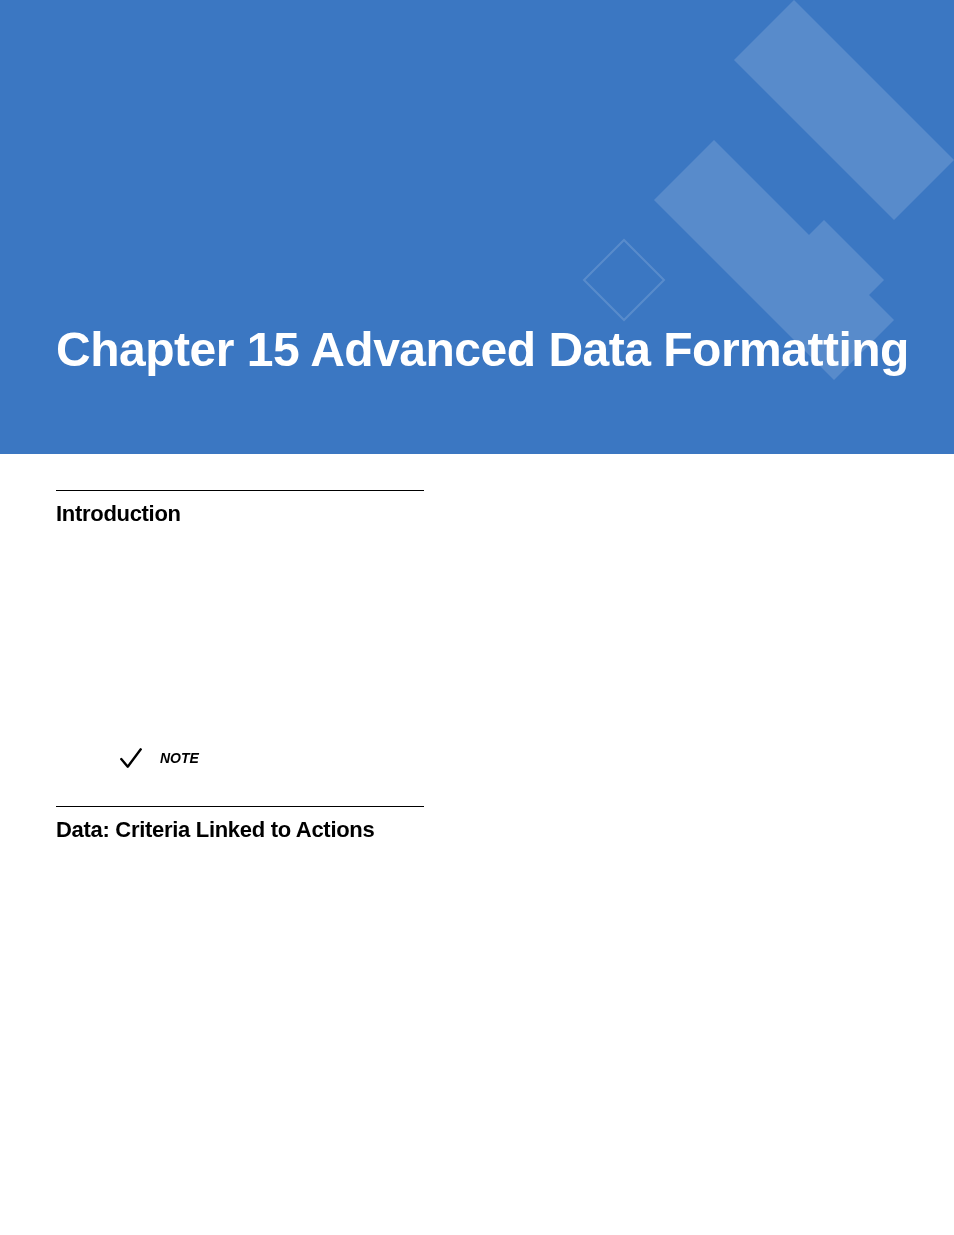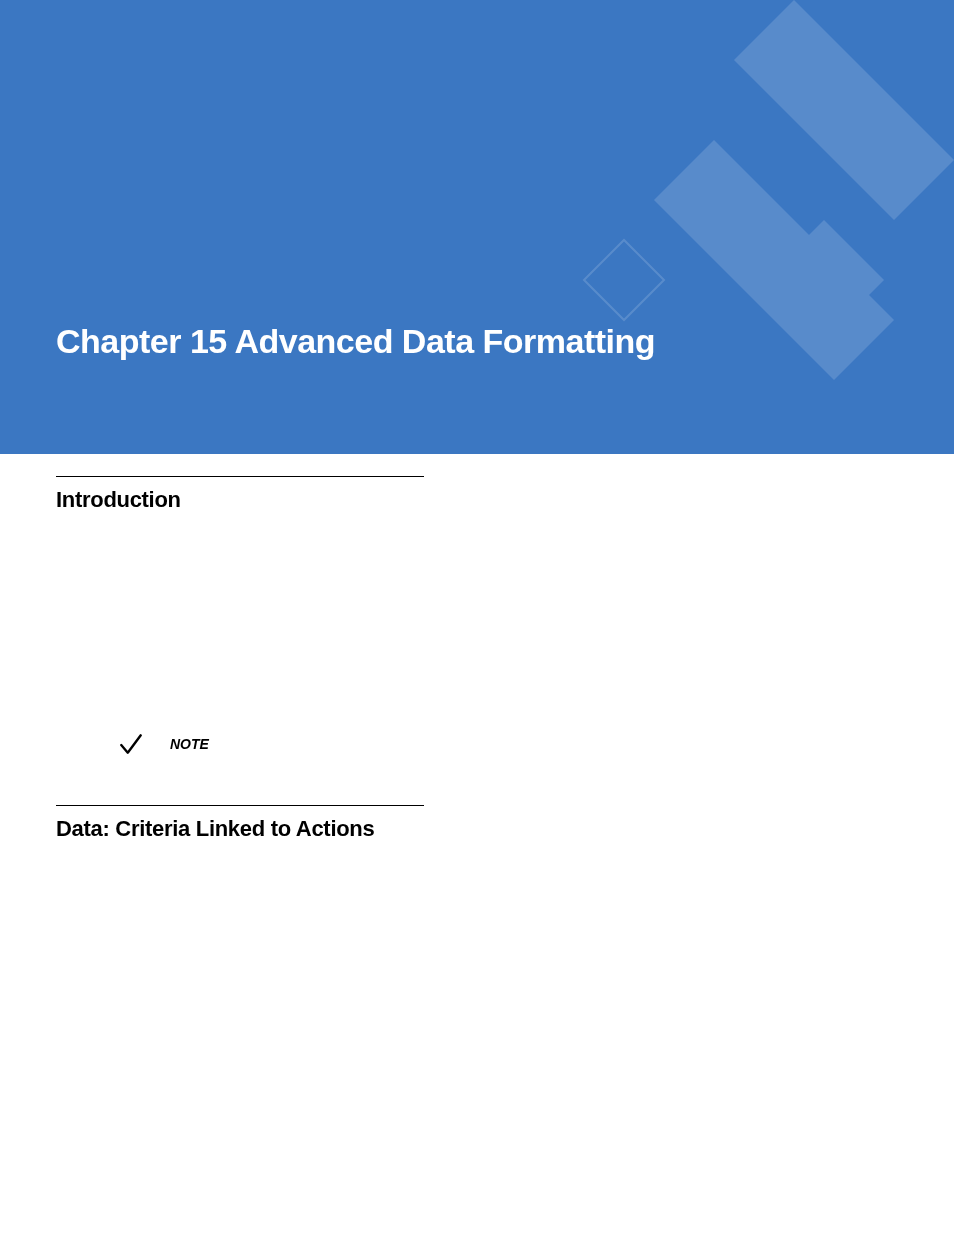--- a/index.html
+++ b/index.html
@@ -24,51 +24,51 @@
     right: 0;
     width: 500px;
     height: 454px;
     opacity: 0.15;
   }
   .chapter-title {
     position: absolute;
     left: 56px;
     top: 322px;
     color: #ffffff;
-    font-size: 34px;
+    font-size: 48px;
     font-weight: bold;
     font-family: 'Arial Narrow', Arial, sans-serif;
     letter-spacing: -0.5px;
   }
   .content {
-    padding: 22px 56px 0 56px;
+    padding: 36px 56px 0 56px;
   }
   .section-block {
     margin-bottom: 0;
   }
   .section-rule {
     border: none;
     border-top: 1.5px solid #000000;
     width: 368px;
     margin: 0 0 10px 0;
   }
   .section-heading {
     font-size: 22px;
     font-weight: bold;
     color: #000000;
     font-family: 'Arial Narrow', Arial, sans-serif;
     letter-spacing: -0.3px;
   }
   .note-block {
     display: flex;
     align-items: center;
-    gap: 26px;
+    gap: 16px;
     margin-left: 62px;
     margin-top: 218px;
-    margin-bottom: 48px;
+    margin-bottom: 35px;
   }
   .check-icon {
     width: 26px;
     height: 26px;
   }
   .note-label {
     font-size: 14px;
     font-weight: bold;
     font-style: italic;
     color: #000000;

